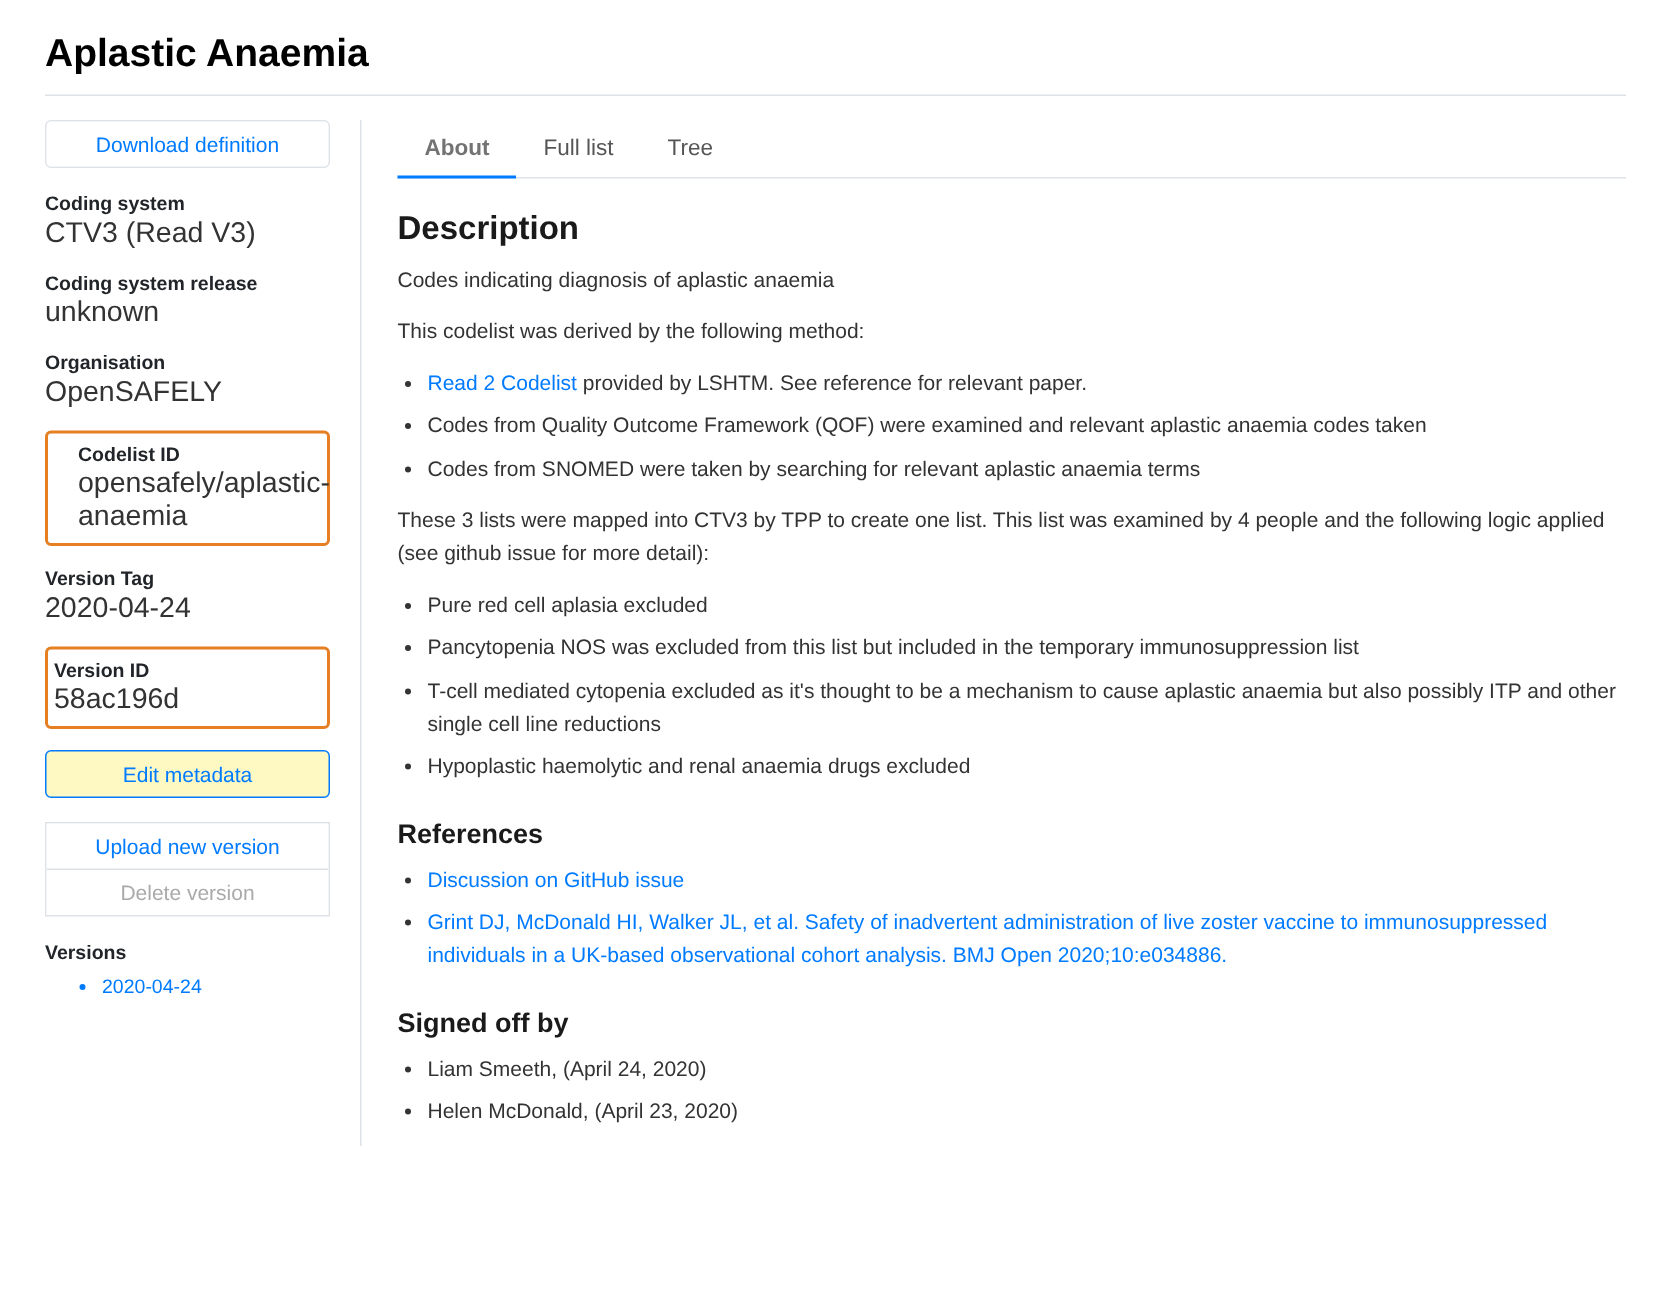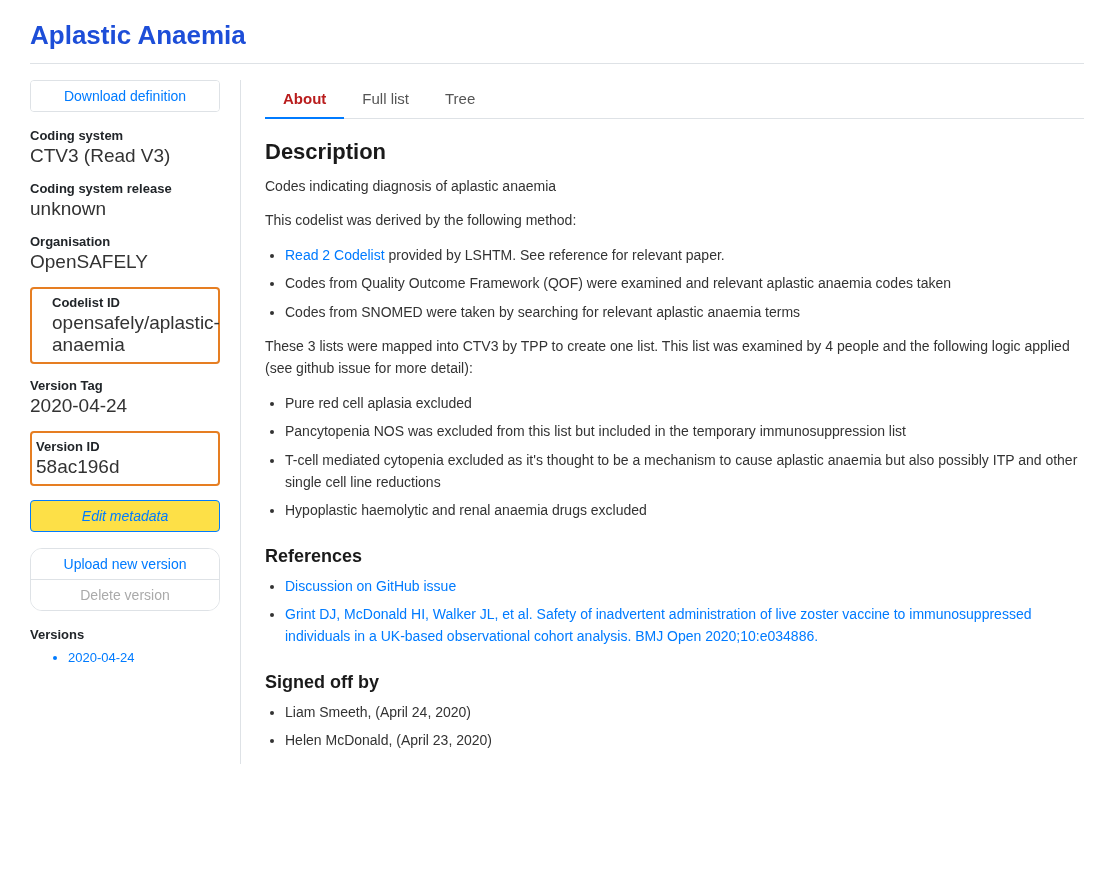--- a/index.html
+++ b/index.html
@@ -1,18 +1,18 @@
 <!DOCTYPE html>
 <html><head>
   <meta charset="utf-8">
   <style>
     * { box-sizing: border-box; margin: 0; padding: 0; }
     body { font-family: -apple-system, BlinkMacSystemFont, 'Segoe UI', Arial, sans-serif; font-size: 14px; color: #212529; background: #fff; }
     .page { padding: 20px 30px; max-width: 1114px; }
-    .page-title { font-size: 26px; font-weight: 600; margin-bottom: 16px; color: #1d4ed8; border-bottom: 1px solid #dee2e6; padding-bottom: 12px; }
+    .page-title { font-size: 26px; font-weight: 600; margin-bottom: 16px; color: #000000; border-bottom: 1px solid #dee2e6; padding-bottom: 12px; }
     .layout { display: flex; gap: 0; }
     .sidebar { width: 210px; flex-shrink: 0; padding-right: 20px; }
     .main { flex: 1; border-left: 1px solid #dee2e6; padding-left: 24px; }
 
     
     .btn-outline {
       display: block;
       width: 100%;
       text-align: center;
       border: 1px solid #007bff;
@@ -46,48 +46,47 @@
       padding: 6px 4px;
       margin-bottom: 14px;
     }
 
     .edit-metadata-btn {
       display: block;
       width: 100%;
       text-align: center;
       border: 1px solid #007bff;
       color: #007bff;
-      background: #fde047;
+      background: #fef9c3;
       padding: 7px 10px;
       border-radius: 4px;
       cursor: pointer;
       font-size: 14px;
       margin-bottom: 16px;
-      font-style: italic;
     }
 
-    .action-buttons { border: 1px solid #dee2e6; border-radius: 12px; overflow: hidden; margin-bottom: 16px; }
+    .action-buttons { border: 1px solid #dee2e6; border-radius: 0; overflow: hidden; margin-bottom: 16px; }
     .action-buttons .btn-outline { border: none; border-bottom: 1px solid #dee2e6; border-radius: 0; margin: 0; }
     .action-buttons .btn-outline:last-child { border-bottom: none; }
 
     .versions-section .versions-title { font-weight: 700; font-size: 13px; margin-bottom: 6px; }
     .versions-list { list-style: disc; padding-left: 18px; }
     .versions-list li { font-size: 13px; color: #007bff; cursor: pointer; }
 
     
     .tabs { display: flex; border-bottom: 1px solid #dee2e6; margin-bottom: 20px; }
     .tab {
       padding: 10px 18px;
       cursor: pointer;
       font-size: 15px;
       color: #555;
       border-bottom: 2px solid transparent;
       margin-bottom: -1px;
     }
-    .tab.active { border-bottom: 2px solid #007bff; color: #b91c1c; font-weight: 600; }
+    .tab.active { border-bottom: 2px solid #007bff; color: #737373; font-weight: 600; }
 
     
     h2 { font-size: 22px; font-weight: 600; margin-bottom: 10px; color: #1a1a1a; }
     h3 { font-size: 18px; font-weight: 600; margin-bottom: 8px; color: #1a1a1a; margin-top: 24px; }
     p { margin-bottom: 12px; line-height: 1.6; color: #333; }
     ul { margin-left: 20px; margin-bottom: 12px; }
     ul li { margin-bottom: 6px; line-height: 1.6; color: #333; }
     a { color: #007bff; text-decoration: none; }
   </style>
 </head>

